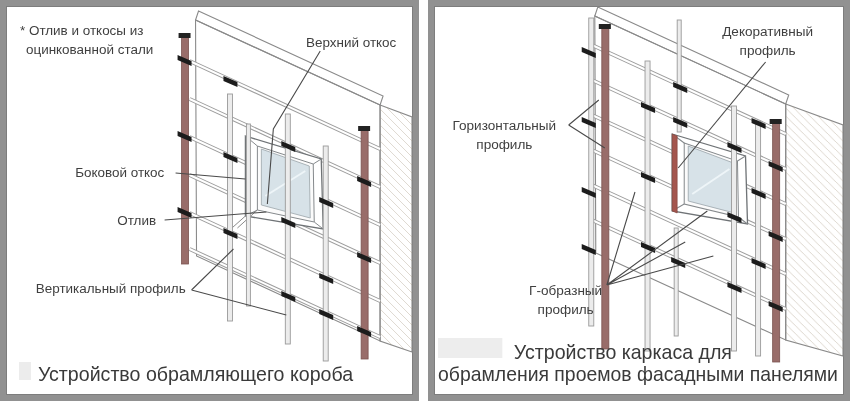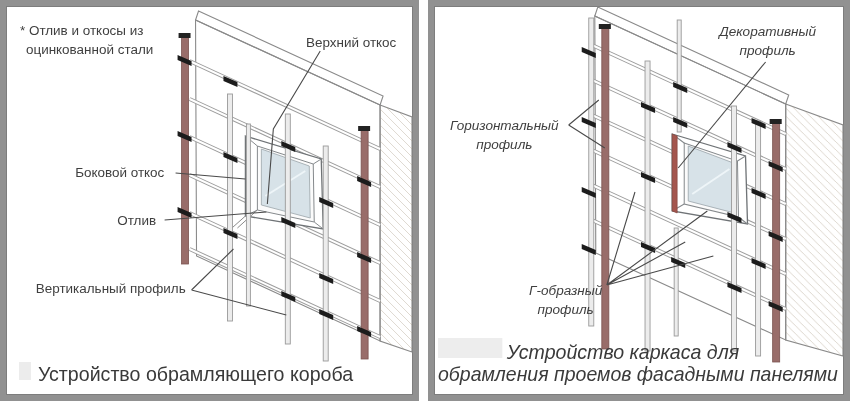--- a/index.html
+++ b/index.html
@@ -1,20 +1,20 @@
 <!DOCTYPE html>
 <html><head>
 <meta charset="utf-8">
 <style>
   html,body{margin:0;padding:0;background:#ffffff;}
   .stage{width:850px;height:401px;display:flex;background:#ffffff;}
   .panel{box-sizing:border-box;height:401px;background:#ffffff;
          border:6px solid #919191;box-shadow:inset 0 0 0 1px #7d7d7d;}
   .panel-left{width:419px;margin-right:9px;}
-  .panel-right{width:422px;font-style:italic;}
+  .panel-right{width:422px;}
   svg{display:block;width:100%;height:100%;}
   .lbl{font-family:"Liberation Sans",sans-serif;font-size:13.5px;fill:#3f3f3f;}
   .cap{font-family:"Liberation Sans",sans-serif;font-size:19.5px;fill:#3a3a3a;}
   .wallline{fill:none;stroke:#8a8a8a;stroke-width:1.1;}
   .rail-out{fill:none;stroke:#9e9e9e;stroke-width:4;}
   .rail-in{fill:none;stroke:#ffffff;stroke-width:2;}
   .leader{fill:none;stroke:#4a4a4a;stroke-width:1.1;}
   .profile{fill:#ececec;stroke:#9a9a9a;stroke-width:0.9;}
   .redbar{fill:#996d6a;stroke:#7a5350;stroke-width:0.8;}
   .bracket{fill:#1c1c1c;}

